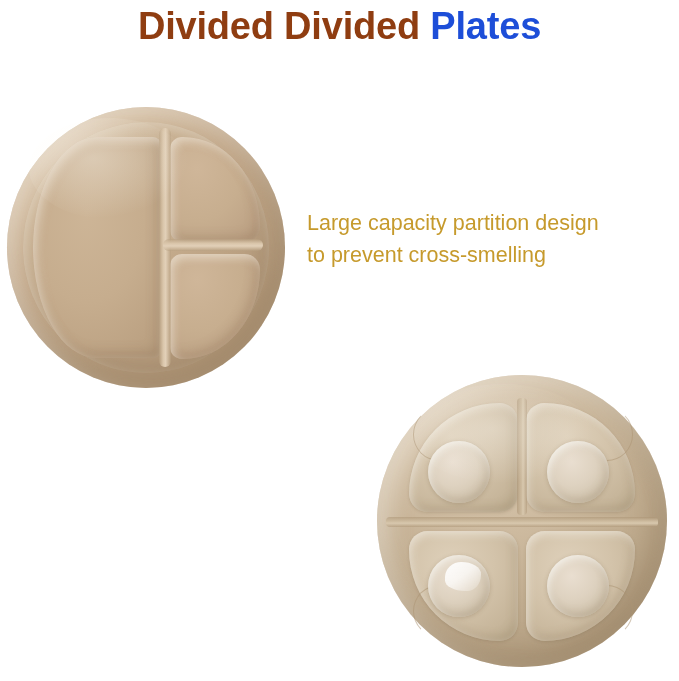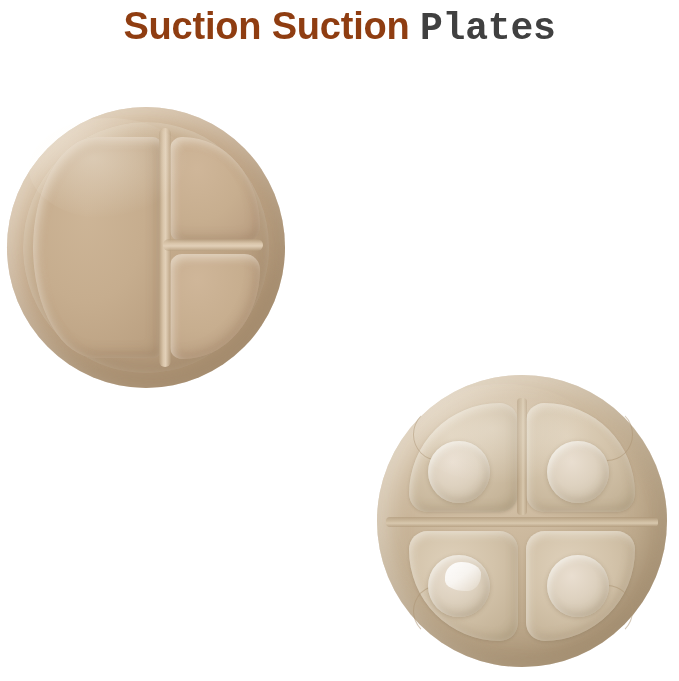--- a/index.html
+++ b/index.html
@@ -25,21 +25,21 @@
     top: 4px;
     width: 679px;
     text-align: center;
     font-size: 38px;
     font-weight: bold;
     letter-spacing: -0.2px;
     white-space: nowrap;
     line-height: 44px;
   }
   .title .t-brown { color: #8f3d11; }
-  .title .t-gold  { color: #404040; font-family: Liberation Mono, monospace; }
+  .title .t-gold  { color: #1d4ed8; }
 
   
   .caption {
     position: absolute;
     color: #c69a2c;
     font-size: 21.5px;
     line-height: 32px;
     white-space: nowrap;
     font-weight: 400;
   }
@@ -326,38 +326,42 @@
       rgba(255,253,248,0.30) 0%, rgba(255,253,248,0) 72%);
     pointer-events: none;
   }
 </style>
 </head>
 <body>
 
 <div id="canvas">
 
   <div class="title">
-    <span class="t-brown">Suction Suction </span><span class="t-gold">Plates</span>
+    <span class="t-brown">Divided Divided </span><span class="t-gold">Plates</span>
   </div>
 
   <div id="plate-top">
     <div class="plate-body"></div>
     <div class="plate-inner"></div>
 
     <div class="well-left"></div>
     <div class="well-rt"></div>
     <div class="well-rb"></div>
 
     <div class="divider-v"></div>
     <div class="divider-h"></div>
 
     <div class="plate-rim"></div>
     <div class="plate-sheen"></div>
   </div>
 
+  <div class="caption" id="caption-1">
+    <span class="caption-line">Large capacity partition design</span>
+    <span class="caption-line">to prevent cross-smelling</span>
+  </div>
 
 
   <div id="plate-bottom">
     <div class="bplate-body"></div>
 
     <div class="pad pad-tl">
       <div class="groove groove-tl"></div>
     </div>
     <div class="pad pad-tr">
       <div class="groove groove-tr"></div>

